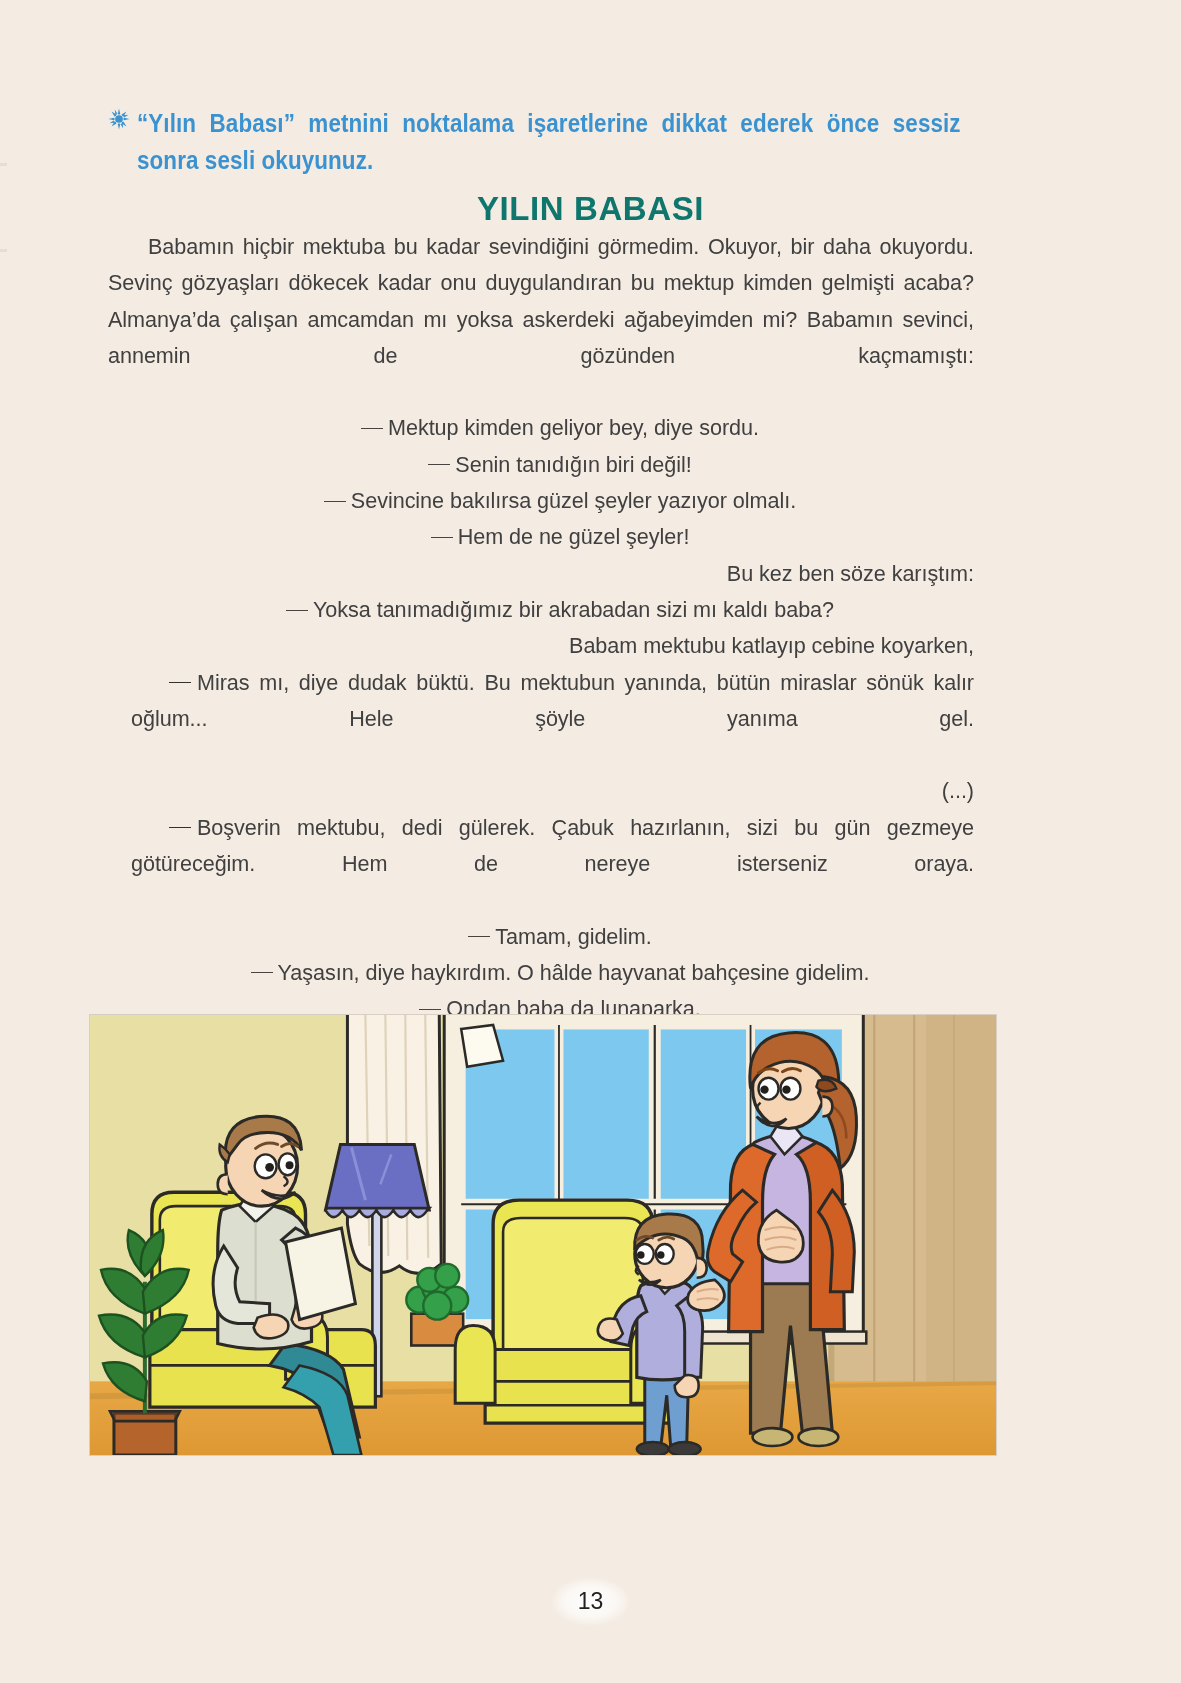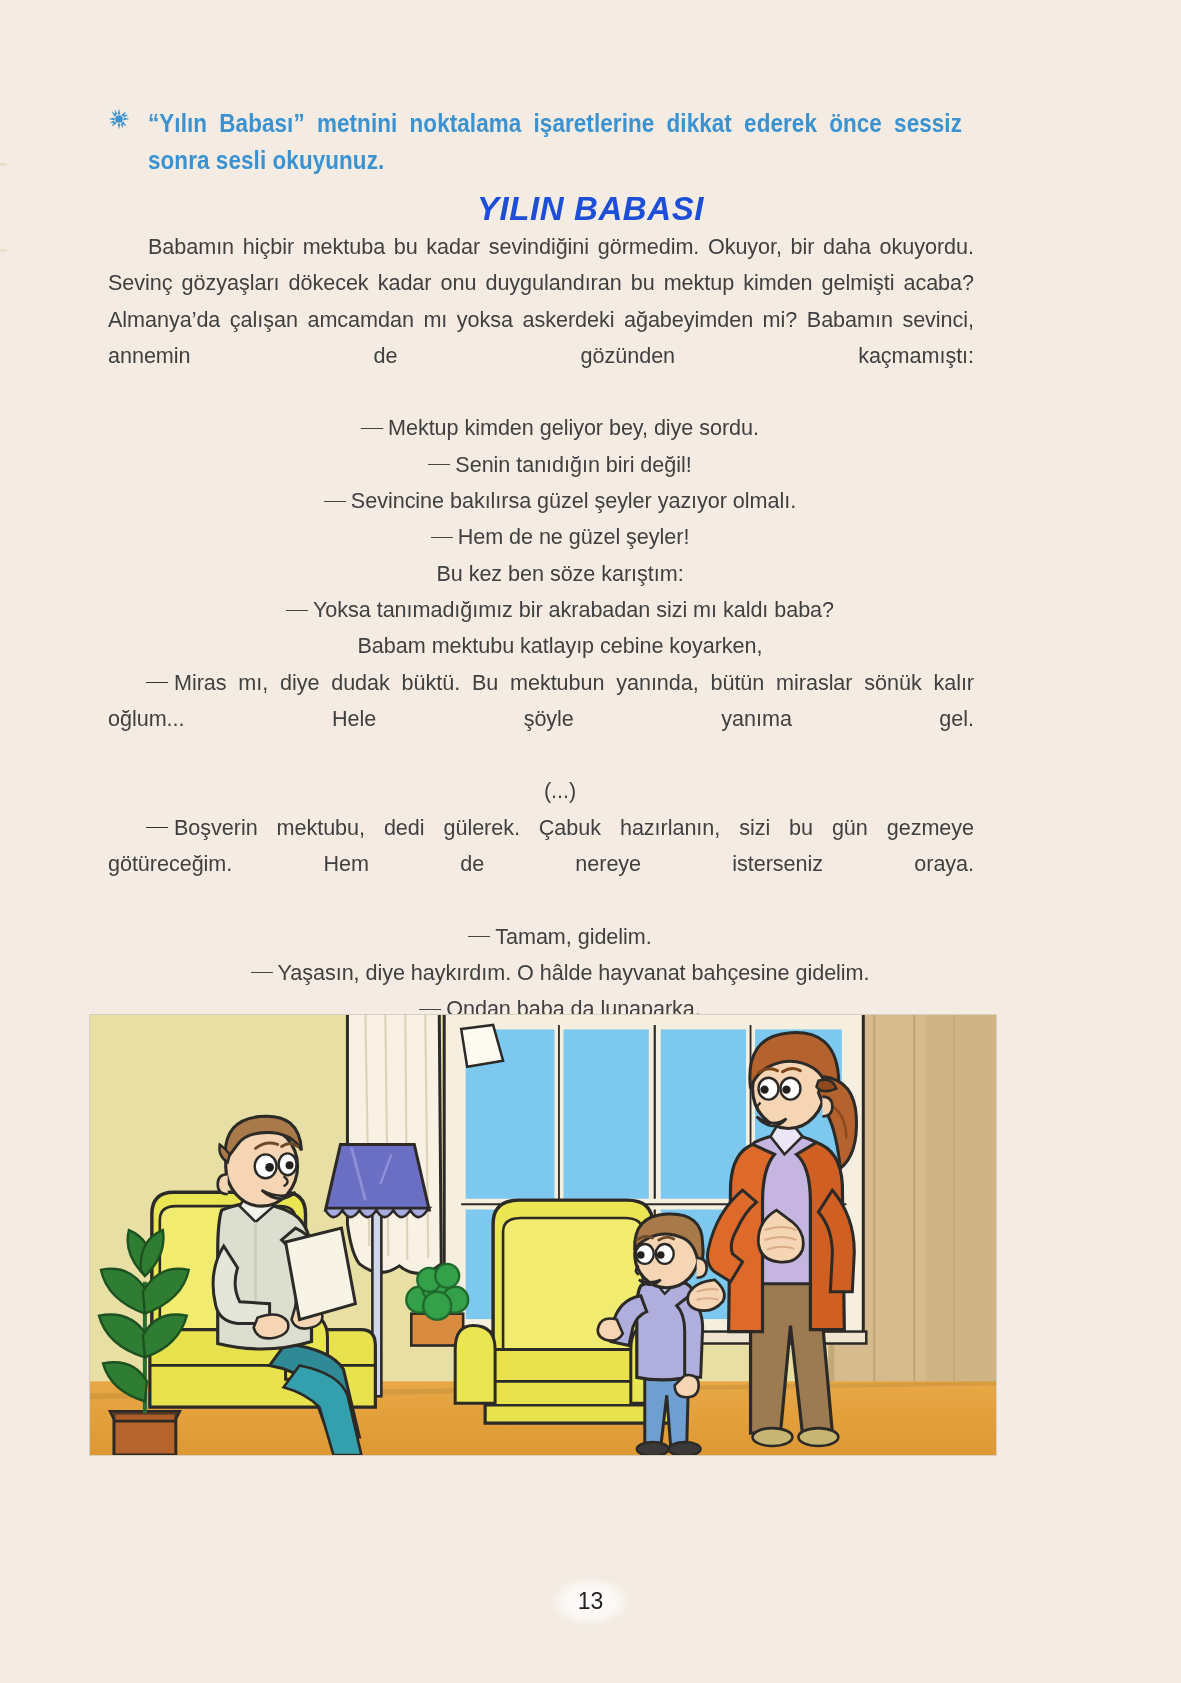--- a/index.html
+++ b/index.html
@@ -33,21 +33,21 @@
   }
 
   
   #instruction {
     position: absolute;
     left: 108px;
     top: 105px;
     width: 965px;
     display: flex;
     align-items: flex-start;
-    gap: 18px;
+    gap: 7px;
   }
   #instruction .star-wrap {
     flex: 0 0 auto;
     margin-top: 3px;
   }
   #instruction .itext {
     font-family: "Liberation Sans Narrow", "Liberation Sans", sans-serif;
     font-size: 25.5px;
     font-weight: bold;
     line-height: 1.45;
@@ -63,23 +63,22 @@
   
   #title {
     position: absolute;
     left: 0;
     right: 0;
     top: 190px;
     text-align: center;
     font-family: "Liberation Sans Narrow", "Liberation Sans", sans-serif;
     font-size: 33px;
     font-weight: bold;
-    color: #1d4ed8;
+    color: #0f766e;
     letter-spacing: .6px;
-    font-style: italic;
   }
 
   
   #story {
     position: absolute;
     left: 108px;
     top: 229px;
     width: 866px;
     font-size: 21.6px;
     line-height: 36.3px;
@@ -95,21 +94,21 @@
     text-justify: inter-word;
     text-indent: 40px;
   }
   #story p.just::after {
     content: "";
     display: inline-block;
     width: 100%;
   }
   
   #story p.plain {
-    text-align: center;
+    text-align: right;
     text-indent: 38px;
   }
   
   #story p.dlg {
     text-align: center;
     text-indent: 0;
     padding-left: 38px;
     white-space: nowrap;
   }
   #story p.dlg .dash {
@@ -117,20 +116,21 @@
     width: 22px;
     margin-right: 5px;
     border-top: 1.6px solid #4a4441;
     vertical-align: 0.30em;
   }
   
   #story p.dlgjust {
     text-align: justify;
     text-justify: inter-word;
     text-indent: 38px;
+    margin-left: 23px;
   }
   #story p.dlgjust::after {
     content: "";
     display: inline-block;
     width: 100%;
   }
   #story p.dlgjust .dash {
     display: inline-block;
     width: 22px;
     margin-right: 6px;

